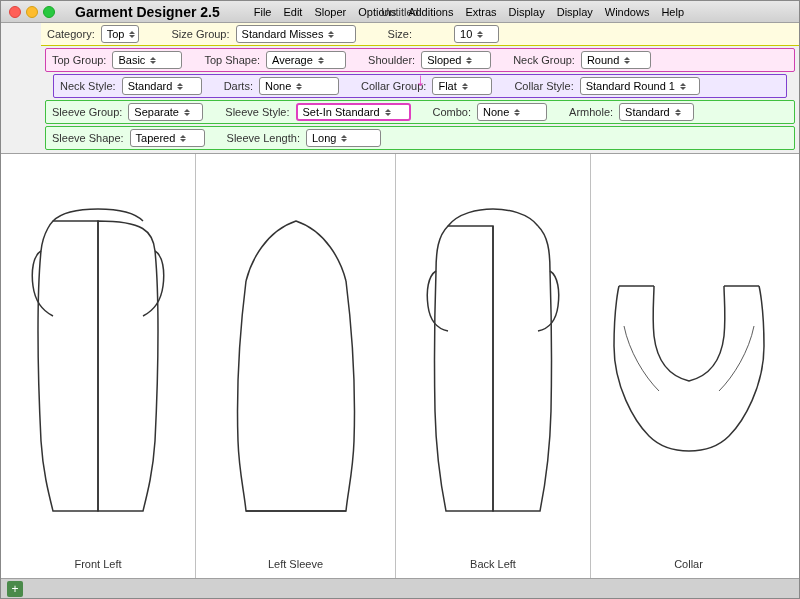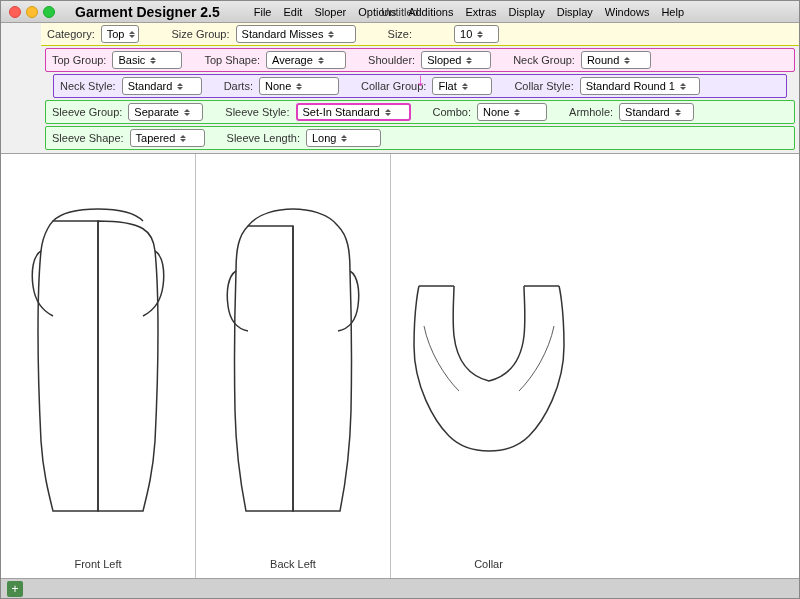--- a/index.html
+++ b/index.html
@@ -359,20 +359,31 @@
         <path d="M75,20 L75,310 L120,310 C125,290 130,270 132,240 C134,200 135,160 135,130 C135,100 134,70 132,50 C130,30 120,20 75,20 Z"></path>
         <path d="M30,20 C40,10 60,8 75,8 C90,8 110,10 120,20"></path>
 
         <path d="M18,50 C10,55 8,70 10,85 C12,100 20,110 30,115" stroke="#333"></path>
 
         <path d="M132,50 C140,55 142,70 140,85 C138,100 130,110 120,115" stroke="#333"></path>
       </svg>
       <span class="pattern-label">Front Left</span>
     </div>
 
+    <div class="pattern-panel" style="width:200px; border-right:1px solid #c0c0c0; position:relative;">
+      <svg width="160" height="330" viewBox="0 0 160 330" fill="none" stroke="#333" stroke-width="1.5">
+
+        <path d="M30,80 C35,60 50,30 80,20 C110,30 125,60 130,80"></path>
+
+        <path d="M30,80 C25,120 20,180 22,240 C23,270 28,290 30,310 L130,310 C132,290 137,270 138,240 C140,180 135,120 130,80"></path>
+
+        <path d="M30,310 L130,310"></path>
+      </svg>
+      <span class="pattern-label">Left Sleeve</span>
+    </div>
 
     <div class="pattern-panel" style="width:195px; border-right:1px solid #c0c0c0; position:relative;">
       <svg width="150" height="330" viewBox="0 0 150 330" fill="none" stroke="#333" stroke-width="1.5">
 
         <path d="M30,25 C40,12 60,8 75,8 C90,8 110,12 120,25"></path>
         <path d="M30,25 C20,35 18,50 18,70 C17,100 16,160 17,210 C18,250 22,280 28,310 L75,310 L75,25 Z"></path>
         <path d="M75,25 L75,310 L122,310 C128,280 132,250 133,210 C134,160 133,100 132,70 C132,50 130,35 120,25"></path>
 
         <path d="M18,70 C10,75 8,90 10,105 C12,120 20,128 30,130" stroke="#333"></path>
 

